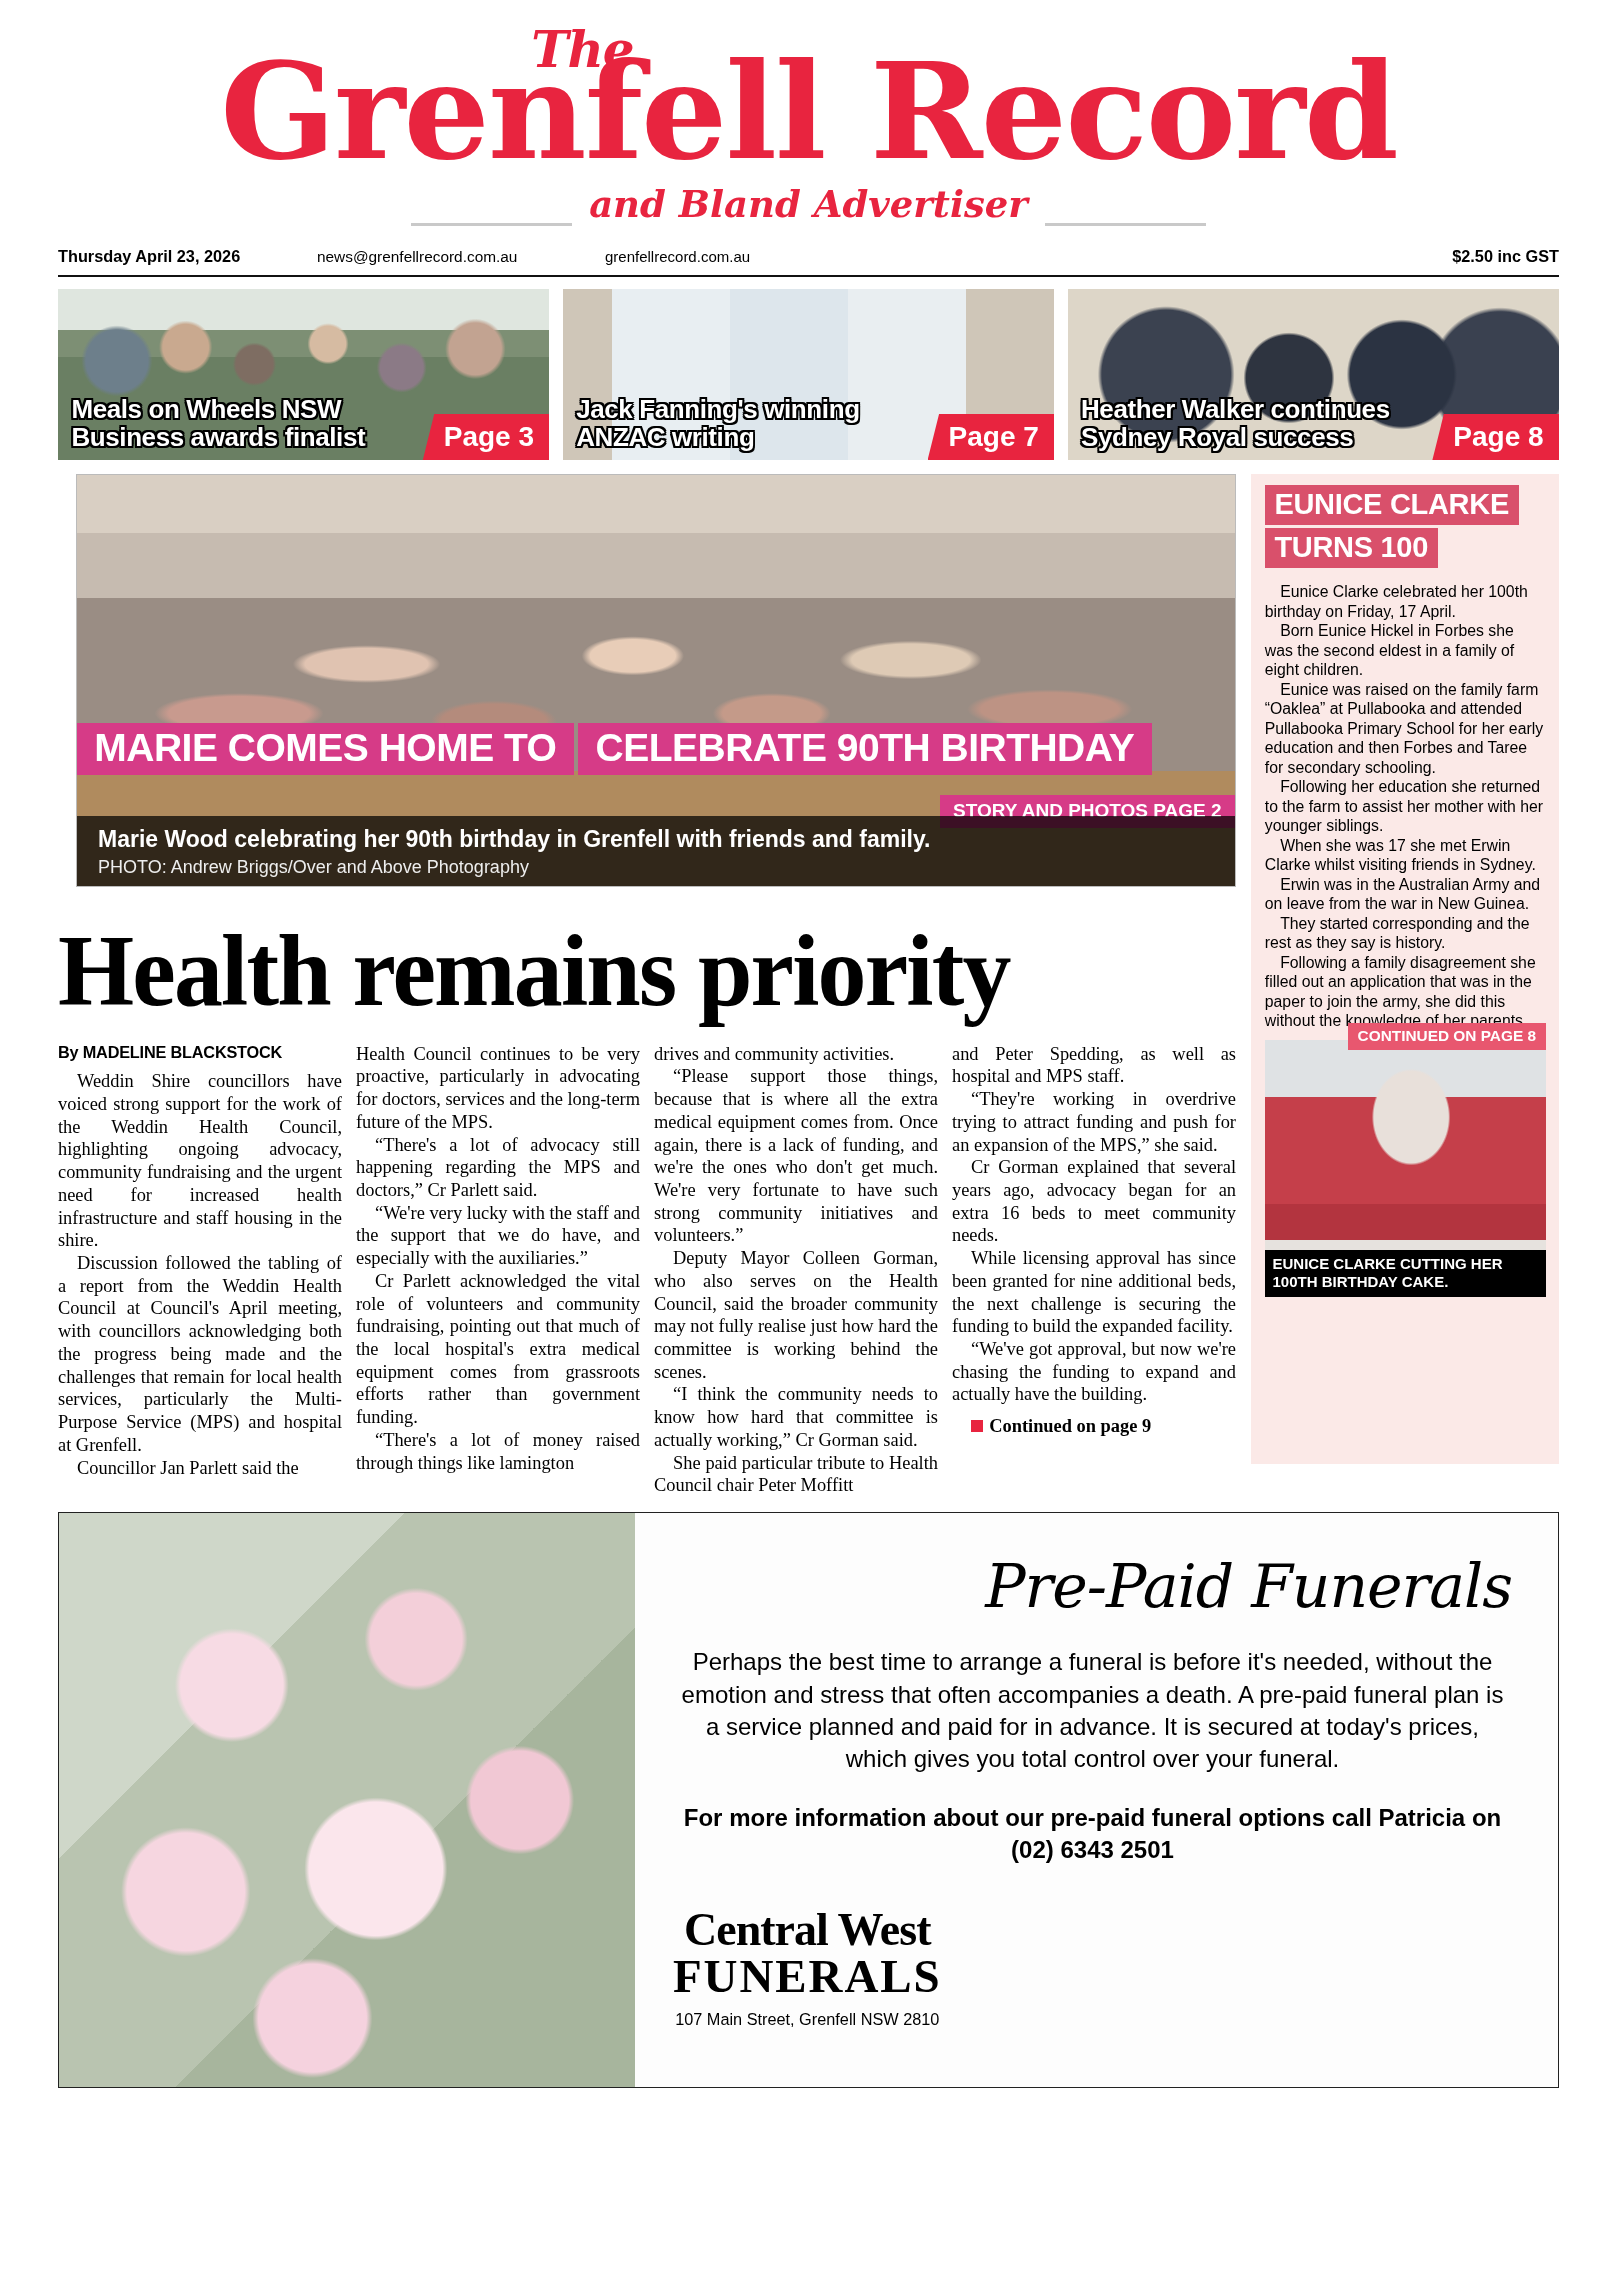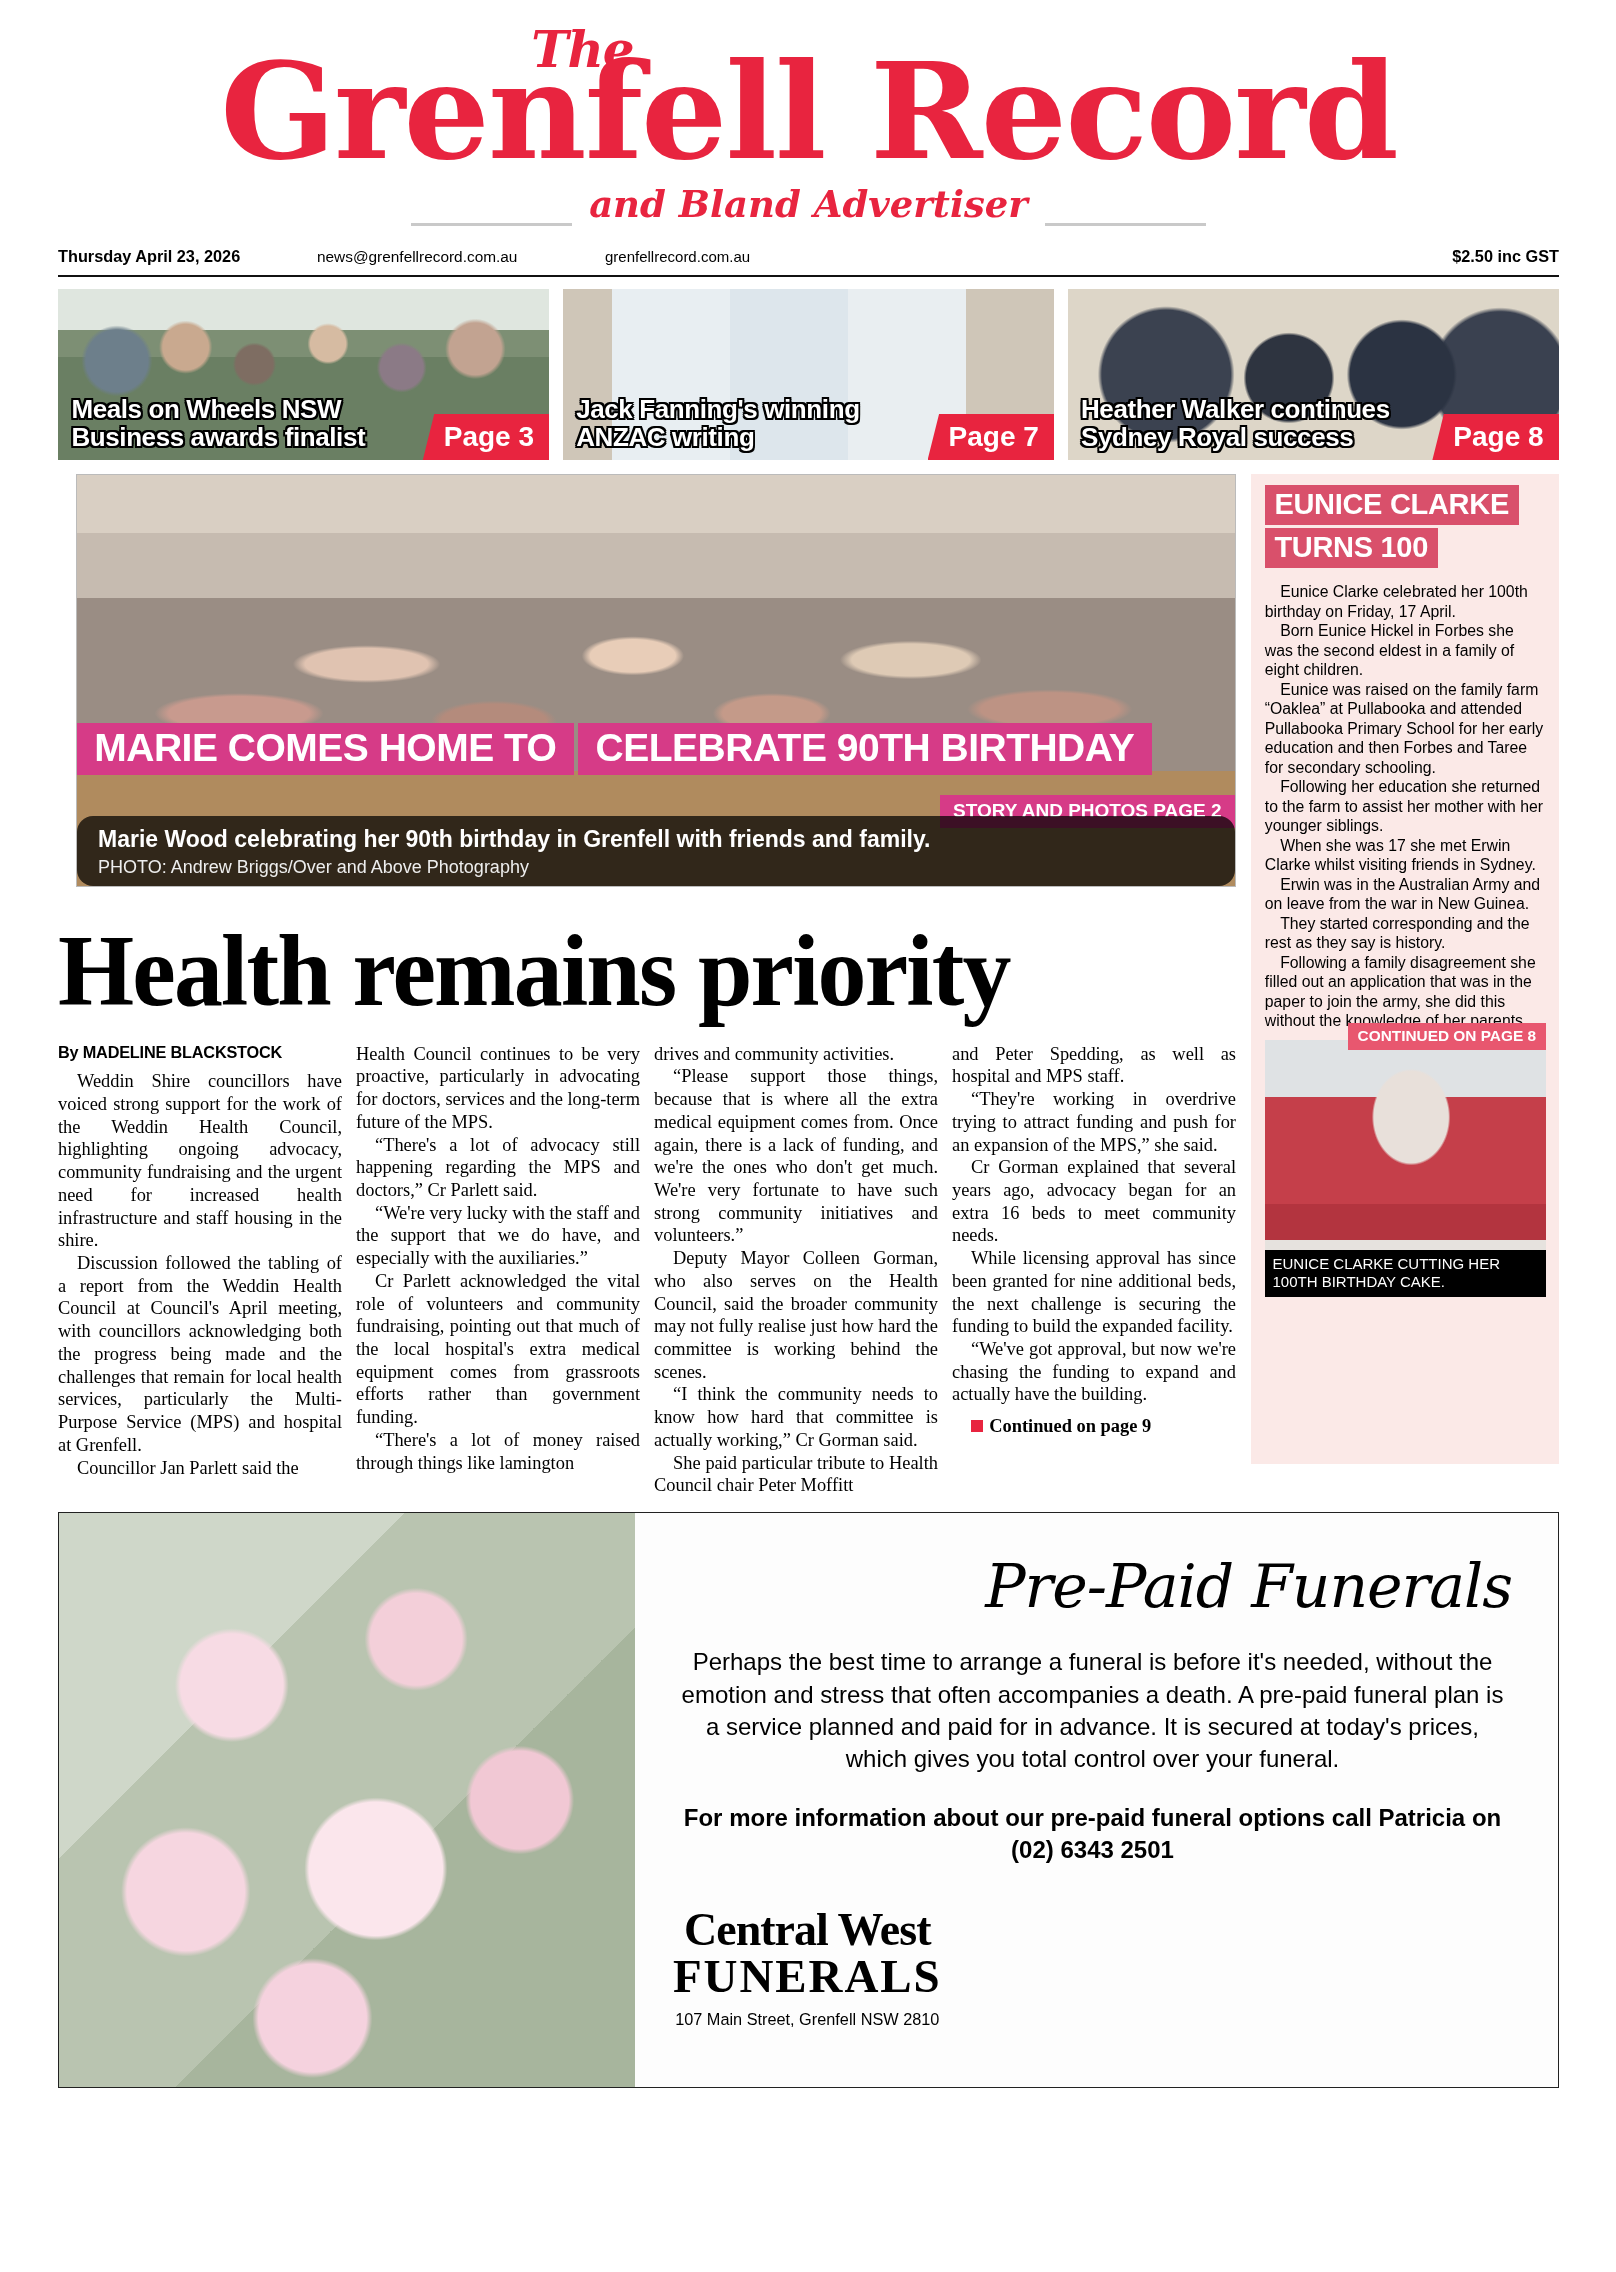--- a/index.html
+++ b/index.html
@@ -115,21 +115,20 @@
   .lead-kicker {
     display: inline-block; background: #d63b87; color: #fff;
     font-size: 39px; font-weight: 700; line-height: 1.14;
     padding: 2.9px 17.3px 4.8px; letter-spacing: -0.5px;
     margin-bottom: 2.9px;
   }
   .lead-cap {
     position: absolute; left: 0; right: 0; bottom: 0;
     background: rgba(0,0,0,0.72); color: #fff;
     padding: 9.6px 21px 7.7px;
-    border-radius: 16px;
   }
   .lead-cap-main { font-size: 23px; font-weight: 700; line-height: 1.22; }
   .lead-cap-photo { font-size: 18px; font-weight: 400; margin-top: 3.8px; color: #eee; }
   .story-badge {
     position: absolute; right: 0; bottom: 58px;
     background: #d63b87; color: #fff;
     font-size: 19px; font-weight: 700; padding: 4.8px 13.4px 5.8px;
   }
 
   
@@ -185,21 +184,21 @@
   }
   .sb-photo {
     height: 257px; position: relative; overflow: hidden;
     background:
       radial-gradient(ellipse at 52% 30%, #e8e0da 0 18%, transparent 19%),
       linear-gradient(#dfe2e4 0 22%, #c53f4a 22% 64%, #b3343f 64% 78%, #e6e2de 78% 100%);
   }
   .sb-photo-cap {
     position: absolute; left: 0; right: 0; bottom: 0;
     background: #000; color: #fff;
-    font-size: 15px; font-weight: 400; line-height: 1.22;
+    font-size: 15px; font-weight: 700; line-height: 1.22;
     padding: 4.8px 7.7px 5.8px;
   }
 
   
   .ad {
     margin-top: 15.4px; border: 1px solid #222;
     height: 576px; display: flex; background: #fdfdfd;
     position: relative;
   }
   .ad-photo {

